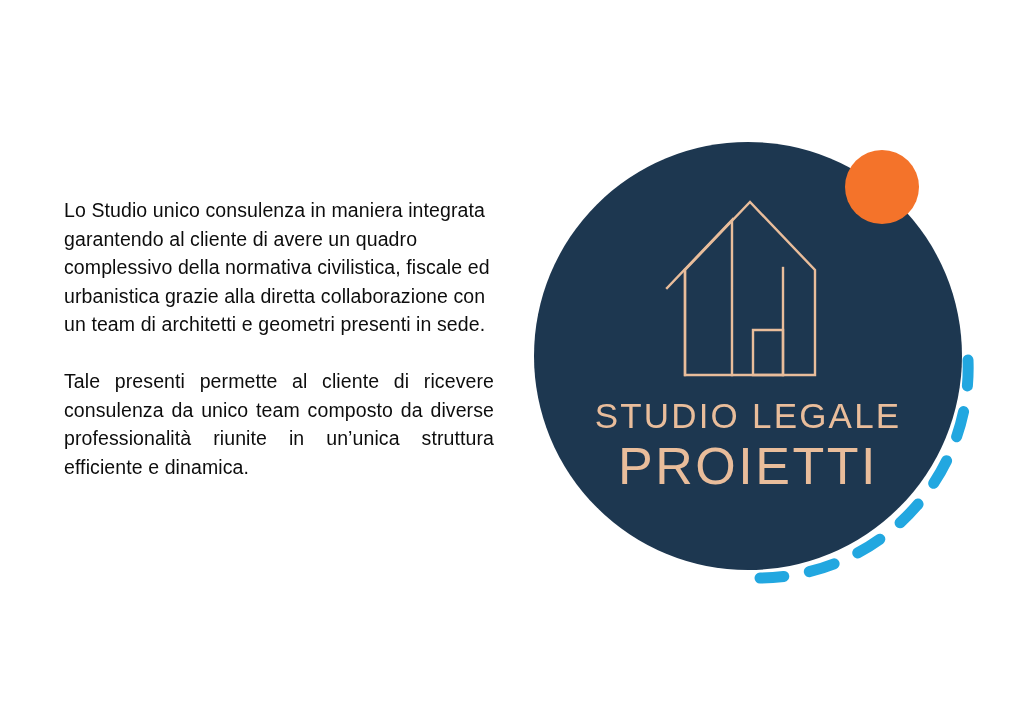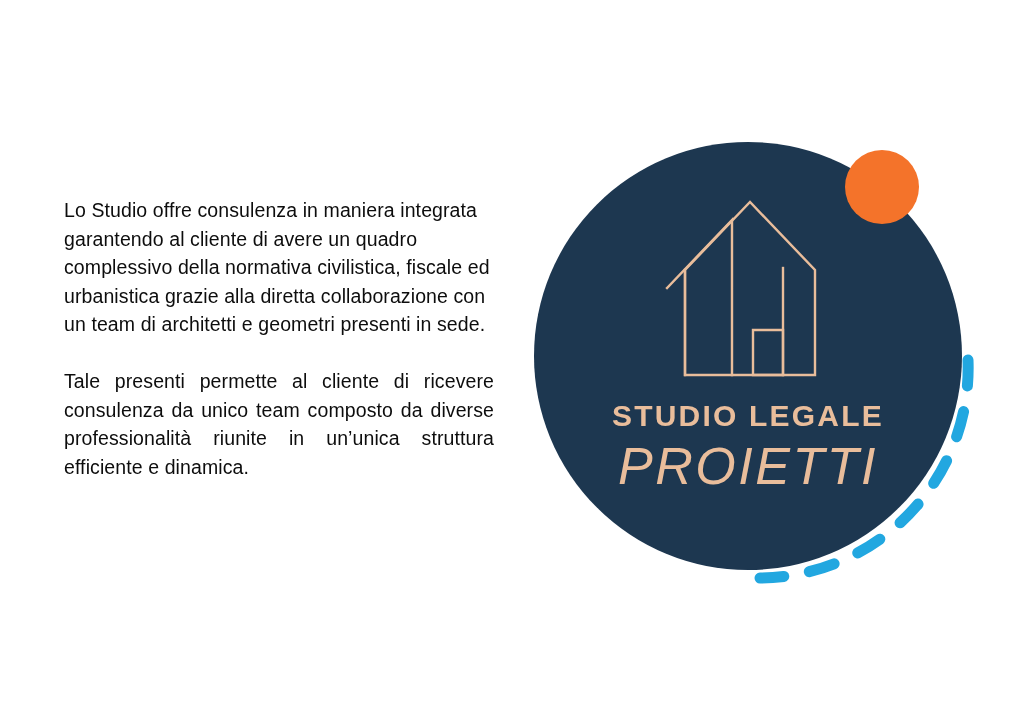--- a/index.html
+++ b/index.html
@@ -86,38 +86,37 @@
   
   .wordmark {
     position: absolute;
     left: 14px;
     top: 285px;
     width: 428px;
     text-align: center;
     color: #e9bd9b;
   }
   .wordmark .line1 {
-    font-size: 30px;
+    font-size: 35px;
     letter-spacing: 2.2px;
     line-height: 42px;
-    font-weight: 700;
+    font-weight: 400;
   }
   .wordmark .line2 {
     font-size: 52px;
     letter-spacing: 2.5px;
     line-height: 58px;
     font-weight: 400;
-    font-style: italic;
   }
 </style>
 </head>
 <body>
 
 <div class="text-col">
-  <p class="para para-1">Lo Studio offre consulenza in maniera integrata garantendo al cliente di avere un quadro complessivo della normativa civilistica, fiscale ed urbanistica grazie alla diretta collaborazione con un team di architetti e geometri presenti in sede.</p>
+  <p class="para para-1">Lo Studio unico consulenza in maniera integrata garantendo al cliente di avere un quadro complessivo della normativa civilistica, fiscale ed urbanistica grazie alla diretta collaborazione con un team di architetti e geometri presenti in sede.</p>
   <p class="para para-2">Tale presenti permette al cliente di ricevere consulenza da unico team composto da diverse professionalità riunite in un’unica struttura efficiente e dinamica.</p>
 </div>
 
 <div class="logo-area">
 
   <div class="navy-circle"></div>
 
   <div class="orange-dot"></div>
 
   <svg class="dashed-arc" viewBox="0 0 260 260">

